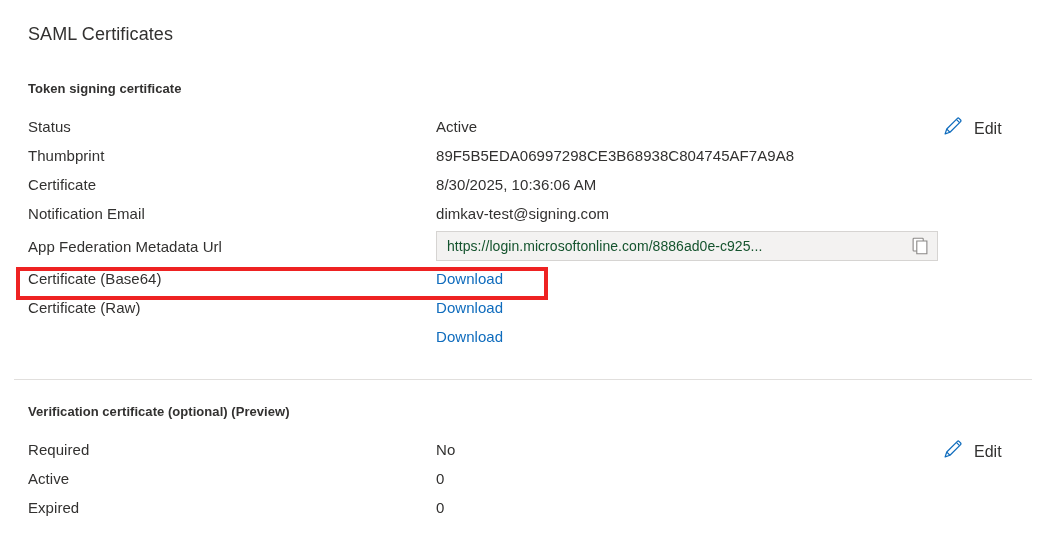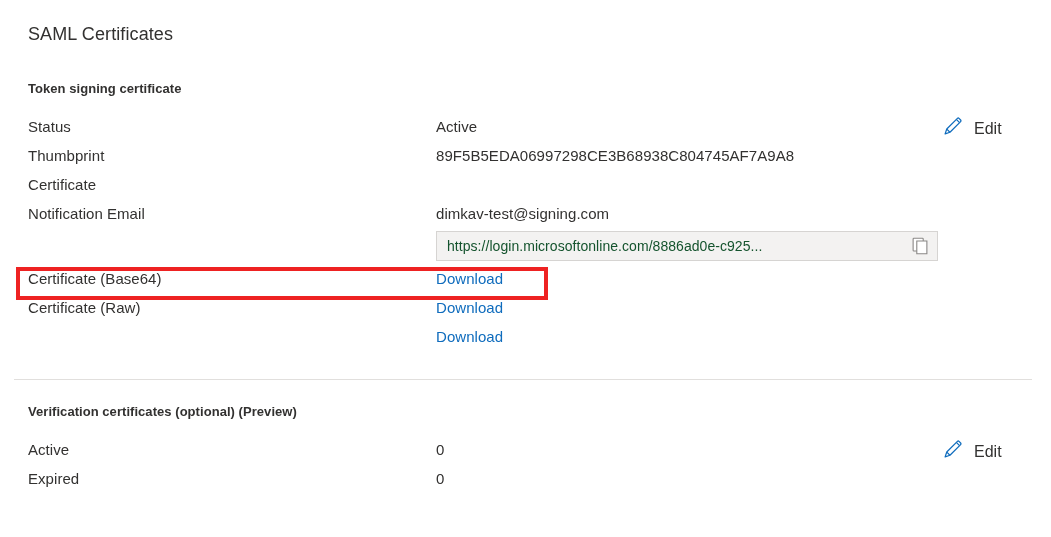--- a/index.html
+++ b/index.html
@@ -225,28 +225,30 @@
         <div class="prop-value">Active</div>
       </div>
 
       <div class="prop-row">
         <div class="prop-label">Thumbprint</div>
         <div class="prop-value">89F5B5EDA06997298CE3B68938C804745AF7A9A8</div>
       </div>
 
       <div class="prop-row">
         <div class="prop-label">Certificate</div>
+        <div class="prop-value">8/30/2025, 10:36:06 AM</div>
       </div>
 
       <div class="prop-row">
         <div class="prop-label">Notification Email</div>
         <div class="prop-value">dimkav-test@signing.com</div>
       </div>
 
       <div class="prop-row tall">
+        <div class="prop-label">App Federation Metadata Url</div>
         <div class="url-field">
           <input class="url-text" type="text" readonly="" value="https://login.microsoftonline.com/8886ad0e-c925..." style="">
           <span class="copy-icon">
             <svg viewBox="0 0 24 24" width="22" height="22" xmlns="http://www.w3.org/2000/svg">
               <rect x="4.5" y="3.5" width="11" height="14" rx="0.8" fill="#ffffff" stroke="#8a8886" stroke-width="1.2"></rect>
               <path d="M8.5 6.5h11v14h-11z" fill="#ffffff" stroke="#8a8886" stroke-width="1.2"></path>
             </svg>
           </span>
         </div>
       </div>
@@ -265,35 +267,39 @@
         <a class="prop-value link" href="#" style="color: rgb(15, 108, 189);">Download</a>
       </div>
 
     </div>
   </div>
 
   <div class="divider"></div>
 
   <div class="section-two">
 
-    <div class="section-heading">Verification certificates (optional) (Preview)</div>
+    <div class="section-heading">Verification certificate (optional) (Preview)</div>
 
     <button class="edit-button">
       <span class="pencil-icon">
         <svg viewBox="0 0 24 24" width="22" height="22" xmlns="http://www.w3.org/2000/svg">
           <path d="M18.6 3.7c-.5-.5-1.3-.5-1.8 0L5.2 15.3 3.4 20.6l5.3-1.8L20.3 7.2c.5-.5.5-1.3 0-1.8l-1.7-1.7z" fill="none" stroke="#0f6cbd" stroke-width="1.35" stroke-linejoin="round"></path>
           <path d="M15.9 5.1l3 3" fill="none" stroke="#0f6cbd" stroke-width="1.35"></path>
           <path d="M5.25 15.35l3.4 3.4" fill="none" stroke="#0f6cbd" stroke-width="1.35"></path>
         </svg>
       </span>
       <span class="edit-label">Edit</span>
     </button>
 
     <div class="prop-list">
 
+      <div class="prop-row">
+        <div class="prop-label">Required</div>
+        <div class="prop-value">No</div>
+      </div>
 
       <div class="prop-row">
         <div class="prop-label">Active</div>
         <div class="prop-value">0</div>
       </div>
 
       <div class="prop-row">
         <div class="prop-label">Expired</div>
         <div class="prop-value">0</div>
       </div>

